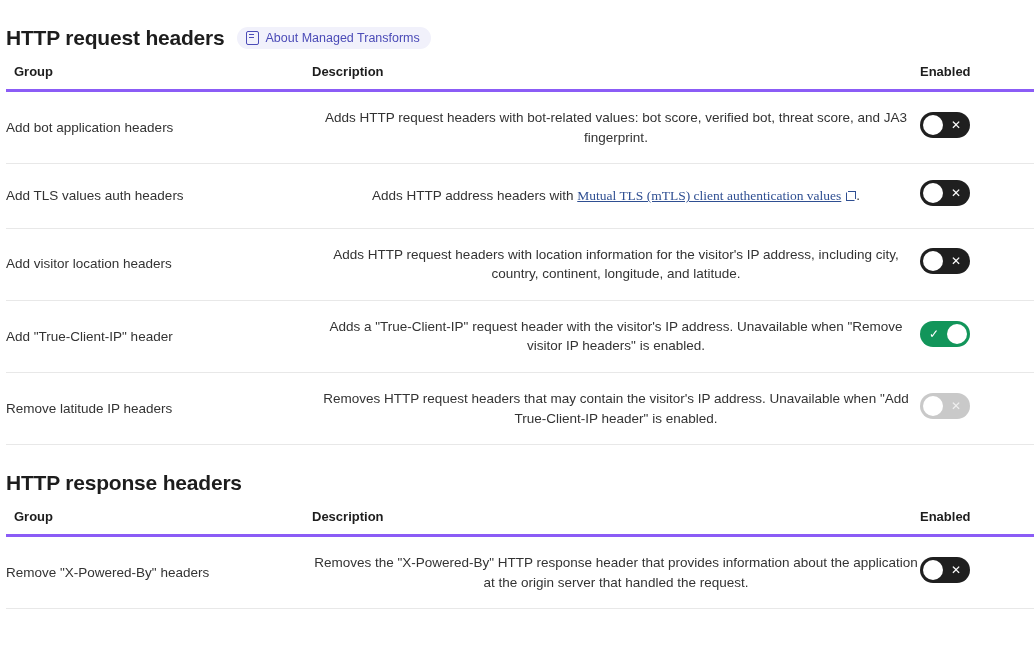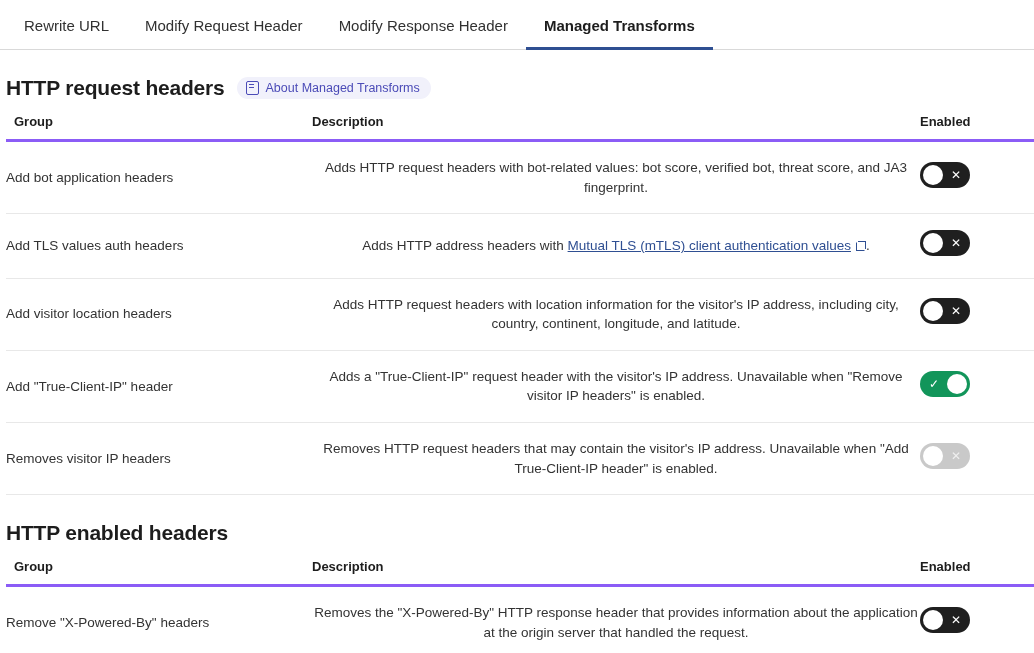--- a/index.html
+++ b/index.html
@@ -134,20 +134,21 @@
     padding-left: 0;
   }
   th.enabled-th {
     padding-left: 0;
   }
 
   .link {
     color: #2f4f92;
     text-decoration: underline;
     cursor: pointer;
+    font-family: Liberation Serif, serif;
   }
   .ext-icon {
     display: inline-block;
     width: 10px;
     height: 10px;
     margin-left: 5px;
     position: relative;
     vertical-align: -1px;
   }
   .ext-icon::before {
@@ -221,26 +222,20 @@
   }
   .toggle.disabled .mark {
     color: #efefef;
   }
 </style>
 </head>
 <body>
 
 <div class="page">
 
-  <div class="tabbar">
-    <div class="tab">Rewrite URL</div>
-    <div class="tab">Modify Request Header</div>
-    <div class="tab">Modify Response Header</div>
-    <div class="tab active">Managed Transforms</div>
-  </div>
 
   <div class="section">
     <div class="section-head">
       <div class="section-title">HTTP request headers</div>
       <div class="about-pill">
         <span class="doc-icon"></span>
         <span>About Managed Transforms</span>
       </div>
     </div>
 
@@ -299,37 +294,37 @@
           <td class="desc-cell">Adds a "True-Client-IP" request header with the visitor's IP address. Unavailable when "Remove visitor IP headers" is enabled.</td>
           <td class="enabled-cell">
             <div class="toggle on">
               <span class="knob"></span>
               <span class="mark">✓</span>
             </div>
           </td>
         </tr>
 
         <tr>
-          <td class="group-cell">Removes visitor IP headers</td>
+          <td class="group-cell">Remove latitude IP headers</td>
           <td class="desc-cell">Removes HTTP request headers that may contain the visitor's IP address. Unavailable when "Add True-Client-IP header" is enabled.</td>
           <td class="enabled-cell">
             <div class="toggle disabled">
               <span class="knob"></span>
               <span class="mark">✕</span>
             </div>
           </td>
         </tr>
 
       </tbody>
     </table>
   </div>
 
   <div class="section">
     <div class="section-head">
-      <div class="section-title">HTTP enabled headers</div>
+      <div class="section-title">HTTP response headers</div>
     </div>
 
     <table class="hdr-table">
       <colgroup>
         <col class="c-group">
           <col class="c-desc">
           <col class="c-enab">
       </colgroup>
       <thead>
         <tr>

